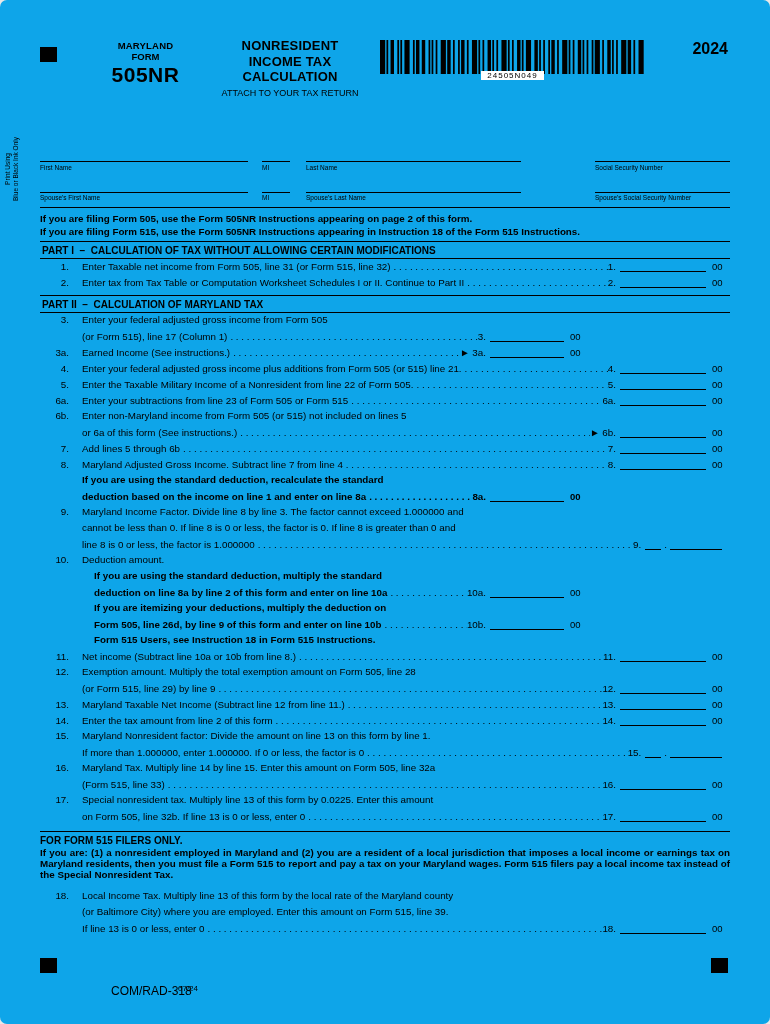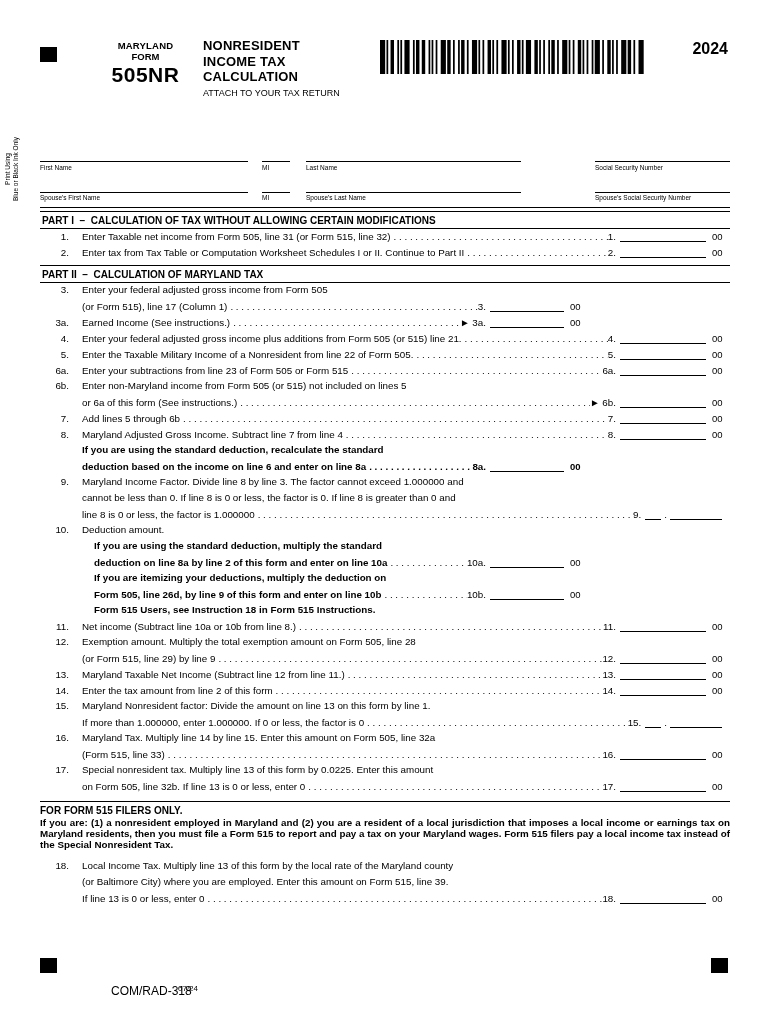--- a/index.html
+++ b/index.html
@@ -1,32 +1,32 @@
 <!DOCTYPE html>
 <html><head>
 <meta charset="utf-8">
 <style>
   * { margin:0; padding:0; box-sizing:border-box; }
   html,body { background:#e8e8e8; }
   body { font-family:"Liberation Sans", sans-serif; color:#000; }
-  .page { position:relative; width:770px; height:1024px; background:#ffffff; margin:0 auto; overflow:hidden; }
+  .page { position:relative; width:770px; height:1024px; background:#0ea5e9; margin:0 auto; overflow:hidden;border-radius:7px; }
 
   
   .sq { position:absolute; width:17px; height:15px; background:#000; }
   .sq-tl { left:40px; top:47px; }
   .sq-bl { left:40px; top:958px; }
   .sq-br { left:711px; top:958px; }
 
   
   .header { position:absolute; left:40px; top:38px; width:690px; height:75px; }
   .md-block { position:absolute; left:58px; top:2px; width:95px; text-align:center; }
   .md-state { font-size:9.5px; font-weight:bold; letter-spacing:.2px; }
   .md-form  { font-size:9.5px; font-weight:bold; }
   .md-num   { font-size:21px; font-weight:bold; letter-spacing:.5px; margin-top:1px; }
-  .title-block { position:absolute; left:163px; top:0; width:190px; }
+  .title-block { position:absolute; left:155px; top:0; width:190px;text-align:center; }
   .title-line { font-size:13px; font-weight:bold; line-height:15.5px; letter-spacing:.2px; }
   .attach { font-size:9px; margin-top:3px; }
   .barcode { position:absolute; left:340px; top:2px; width:265px; }
   .barcode svg { display:block; width:265px; height:34px; fill:#000; }
   .bc-text { position:relative; margin-top:-10px; text-align:center; }
   .bc-text span { background:#fff; padding:0 6px; font-size:8px; letter-spacing:1px; }
   .year { position:absolute; right:2px; top:2px; font-size:16px; font-weight:bold; }
 
   
   .side { position:absolute; left:-42px; top:160px; width:110px; height:18px;
@@ -152,20 +152,23 @@
           <rect x="211.8" y="0" width="5.1" height="34"></rect>
           <rect x="219.2" y="0" width="1.7" height="34"></rect>
           <rect x="224.2" y="0" width="3.4" height="34"></rect>
           <rect x="228.9" y="0" width="1.7" height="34"></rect>
           <rect x="232.9" y="0" width="1.7" height="34"></rect>
           <rect x="237.9" y="0" width="5.1" height="34"></rect>
           <rect x="244.3" y="0" width="3.4" height="34"></rect>
           <rect x="250.0" y="0" width="1.7" height="34"></rect>
           <rect x="255.0" y="0" width="5.1" height="34"></rect>
         </svg>
+      <div class="bc-text">
+        <span>24505N049</span>
+      </div>
     </div>
     <div class="year">2024</div>
   </div>
 
   <div class="side">
     <div>Print Using</div>
     <div>Blue or Black Ink Only</div>
   </div>
 
   <div class="main">
@@ -203,20 +206,24 @@
             <div class="nlab">Spouse's Last Name</div>
           </div>
           <div class="ncell nc3">
             <div class="nline"></div>
             <div class="nlab">Spouse's Social Security Number</div>
           </div>
         </div>
       </div>
     <div class="names-rule"></div>
 
+    <div class="notes">
+      <div>If you are filing Form 505, use the Form 505NR Instructions appearing on page 2 of this form.</div>
+      <div>If you are filing Form 515, use the Form 505NR Instructions appearing in Instruction 18 of the Form 515 Instructions.</div>
+    </div>
 
     <div class="part-heading">PART I  –  CALCULATION OF TAX WITHOUT ALLOWING CERTAIN MODIFICATIONS</div>
     <div id="part1-rows" class="rows">
         <div class="form-row">
           <span class="num">1.</span>
           <span class="txt">Enter Taxable net income from Form 505, line 31 (or Form 515, line 32)</span>
           <span class="dots"></span>
           <span class="lbl">1.</span>
           <span class="blank blank-right"></span>
           <span class="cents">00</span>
@@ -306,21 +313,21 @@
           <span class="lbl">8.</span>
           <span class="blank blank-right"></span>
           <span class="cents">00</span>
         </div>
         <div class="form-row bold">
           <span class="num"></span>
           <span class="txt">If you are using the standard deduction, recalculate the standard</span>
         </div>
         <div class="form-row bold">
           <span class="num"></span>
-          <span class="txt">deduction based on the income on line 6 and enter on line 8a</span>
+          <span class="txt">deduction based on the income on line 1 and enter on line 8a</span>
           <span class="dots"></span>
           <span class="lbl">8a.</span>
           <span class="blank blank-inner"></span>
           <span class="cents">00</span>
           <span class="spacer"></span>
         </div>
         <div class="form-row">
           <span class="num">9.</span>
           <span class="txt">Maryland Income Factor. Divide line 8 by line 3. The factor cannot exceed 1.000000 and</span>
         </div>

